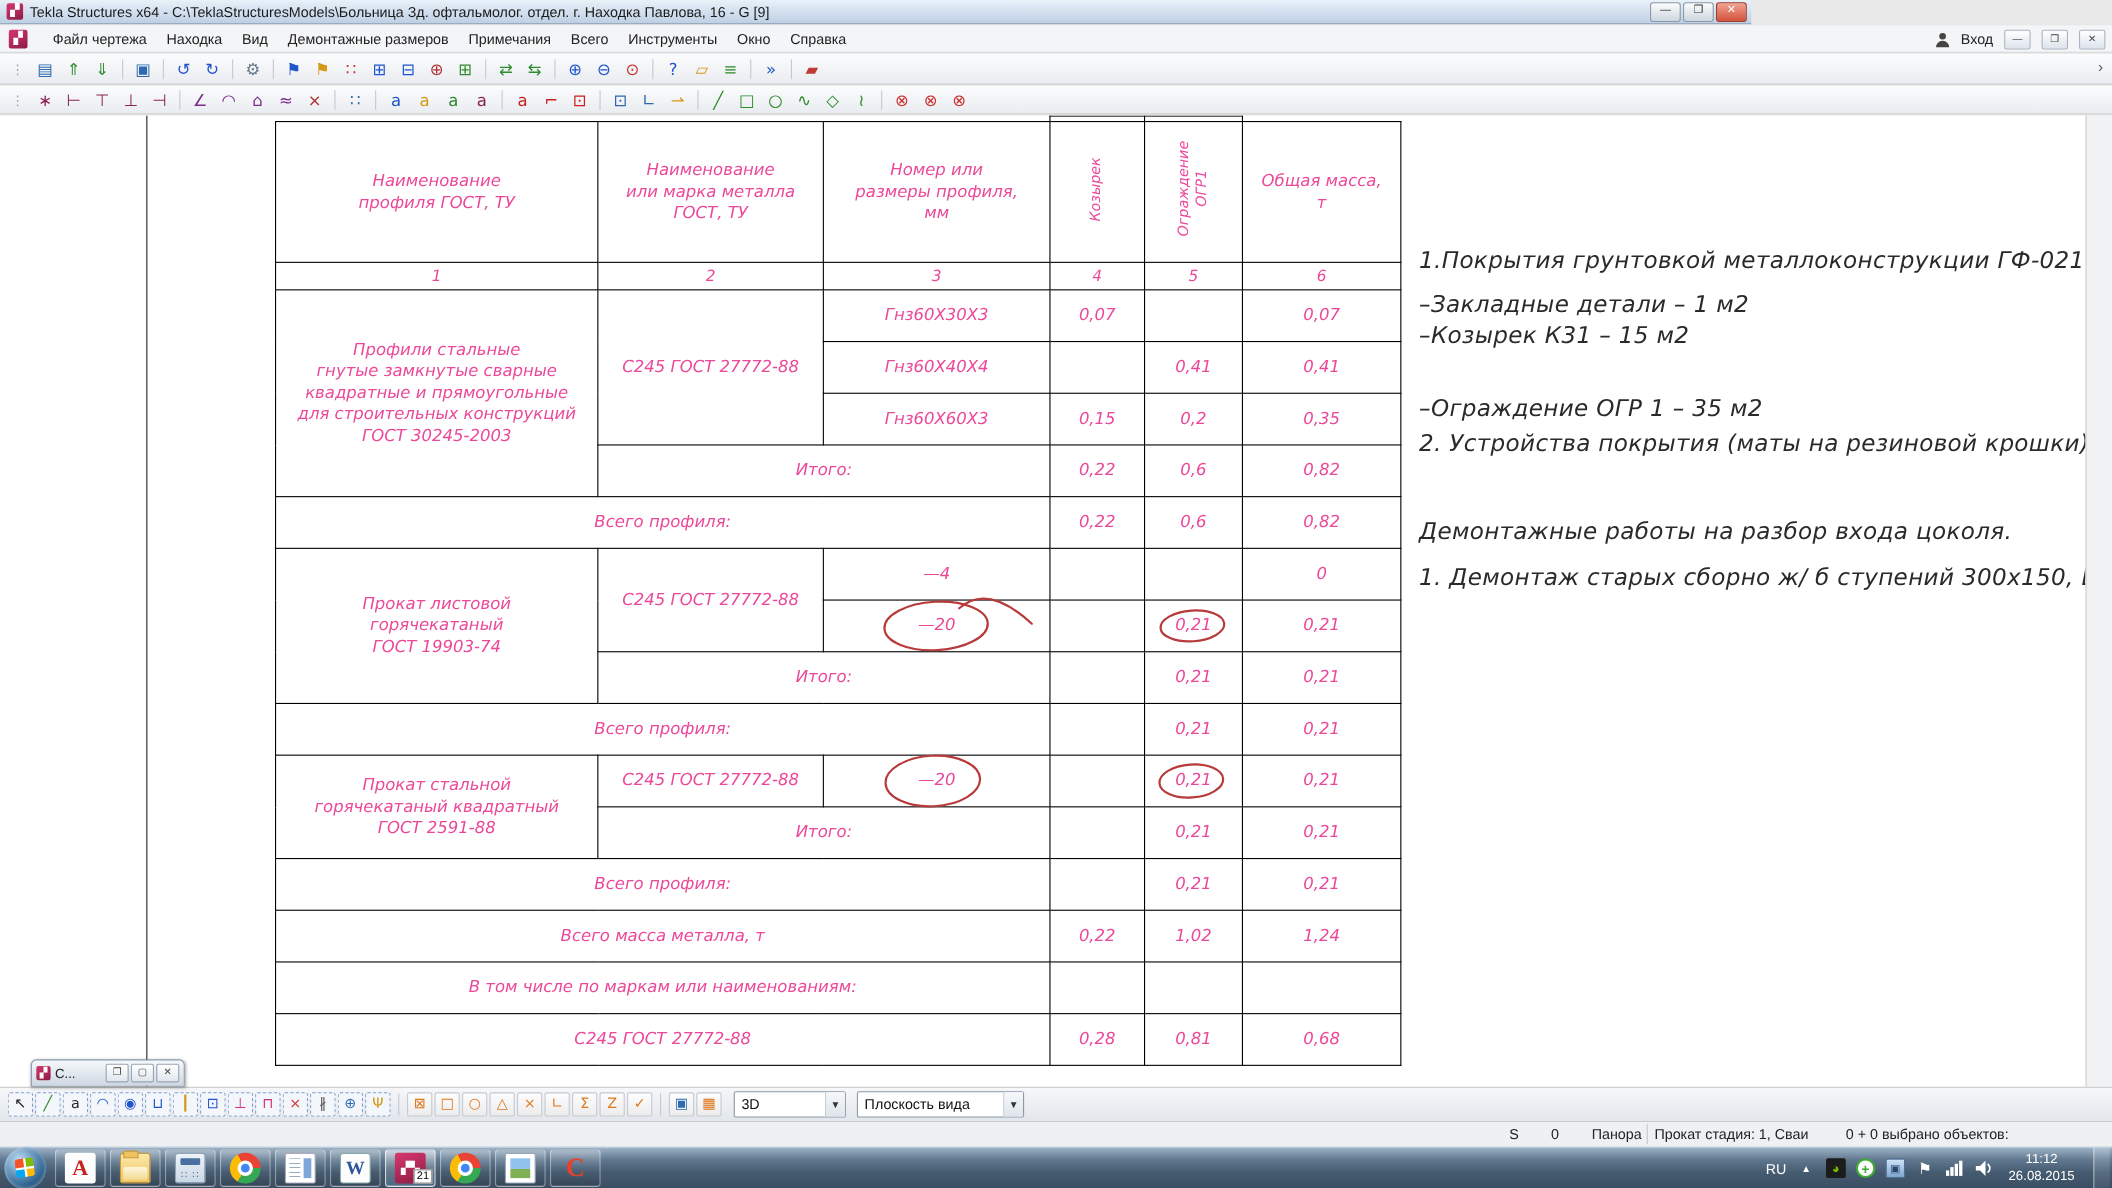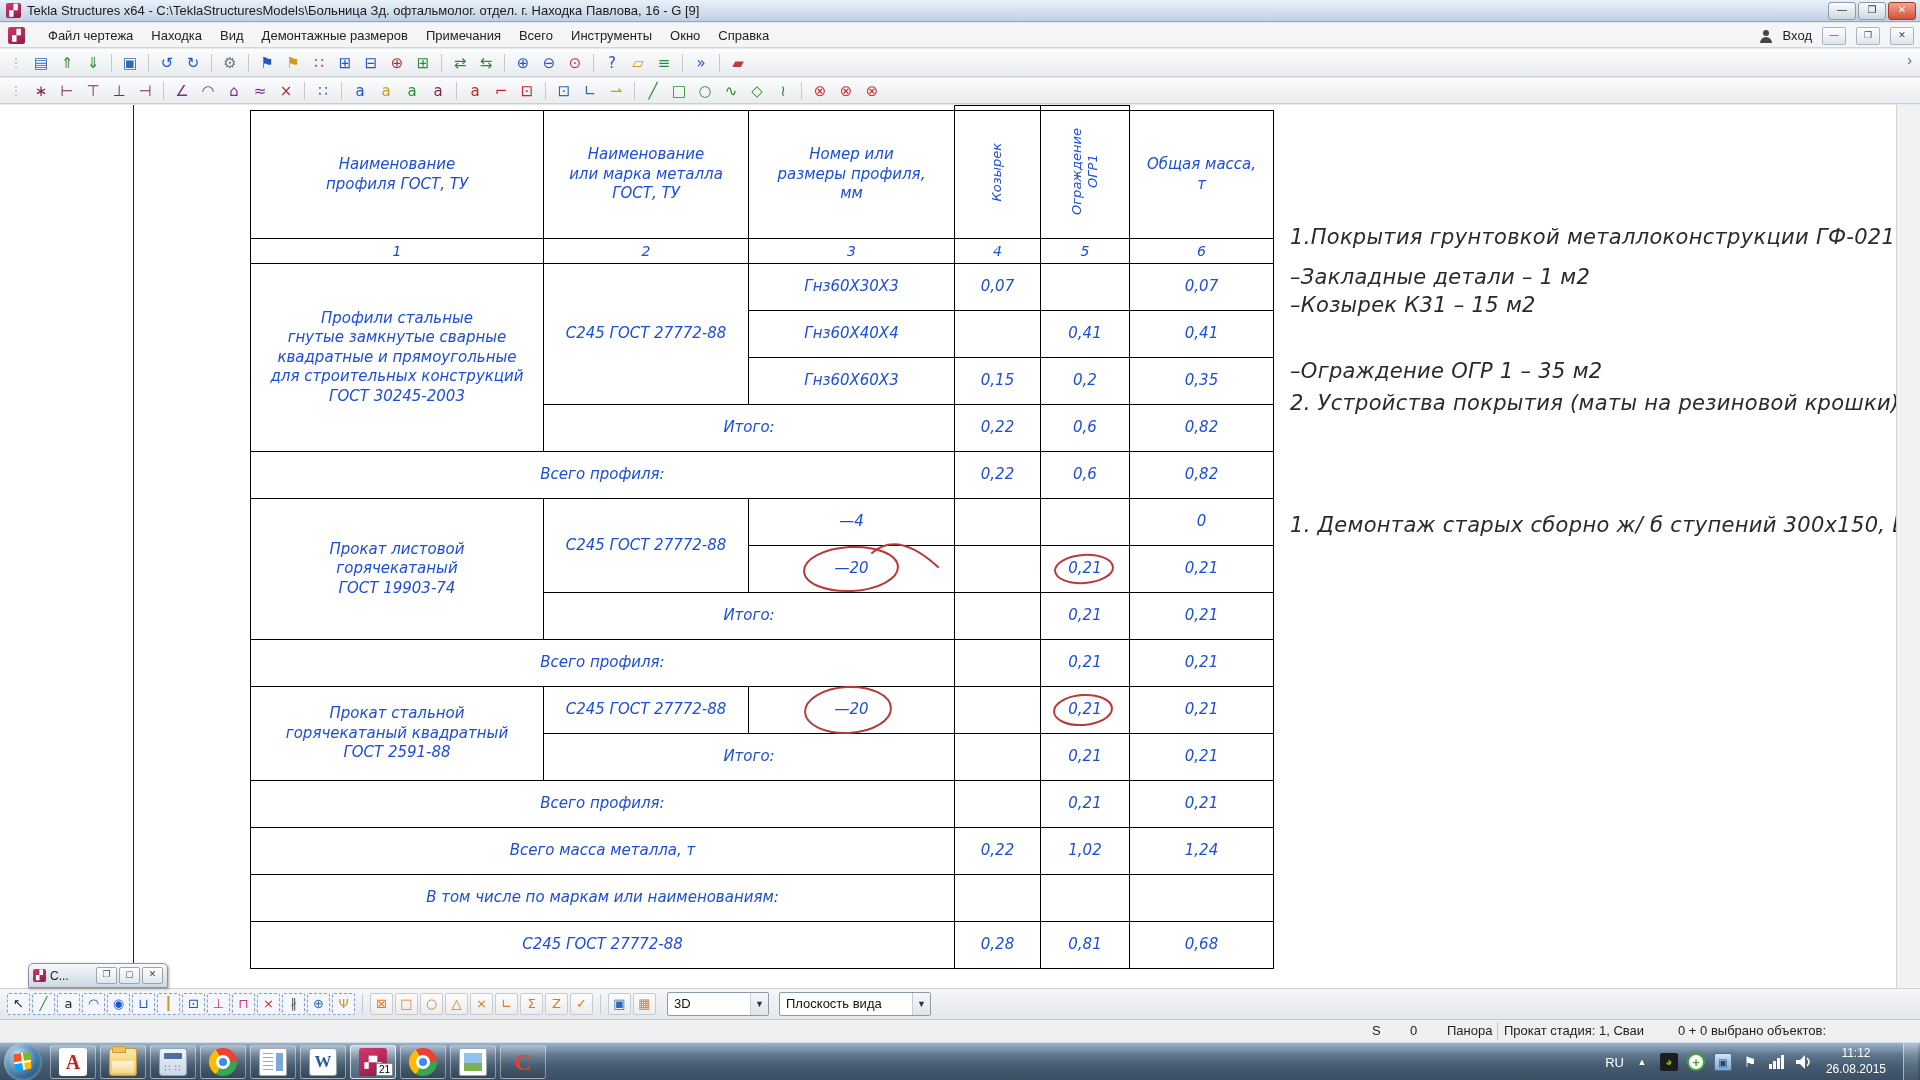--- a/index.html
+++ b/index.html
@@ -1,19 +1,19 @@
 <!DOCTYPE html>
 <html><head>
 <meta charset="utf-8">
 <style>
   html,body{margin:0;padding:0;}
   body{width:1920px;height:1080px;overflow:hidden;position:relative;
        font-family:"Liberation Sans",sans-serif;background:#e8e8e8;-webkit-font-smoothing:antialiased;}
   
-  .titlebar{position:absolute;left:0;top:0;width:1920px;height:22px;
+  .titlebar{position:absolute;left:0;top:0;width:1592px;height:22px;
     background:linear-gradient(#e9f1f9,#cfdded 60%,#bfd0e4);border-bottom:1px solid #93a6bd;
     display:flex;align-items:center;padding:0 6px;box-sizing:border-box;}
   .tekla-ico{width:15px;height:15px;border-radius:2px;flex:0 0 auto;
     background:linear-gradient(150deg,#d6376f,#8c1c44);color:#fff;font-size:11px;line-height:15px;
     text-align:center;margin-right:6px;}
   .tekla-ico::before{content:"▞";}
   .titlebar .ttl{font-size:13px;color:#1b1b1b;white-space:nowrap;}
   .win-btns{position:absolute;right:4px;top:2px;display:flex;gap:2px;}
   .wbtn{width:26px;height:16px;border:1px solid #8d9aa9;border-radius:3px;
     background:linear-gradient(#fdfdfd,#cdd6e0);font-size:10px;line-height:14px;text-align:center;color:#333;}
@@ -40,21 +40,21 @@
   .tb-btn{width:22px;height:20px;margin:0 1px;text-align:center;font-size:15px;line-height:20px;
     font-family:"DejaVu Sans",sans-serif;border:1px solid transparent;border-radius:2px;background:transparent;}
   .tb-sep{width:1px;height:18px;background:#c3c9d0;margin:0 5px;}
   .tb-overflow{position:absolute;right:8px;top:52px;font-size:14px;color:#4a5a6c;}
   
   .canvas{position:absolute;left:0;top:105px;width:1896px;height:883px;background:#fff;overflow:hidden;}
   .sheet-line{position:absolute;left:133px;top:0;width:1px;height:883px;background:#222;}
   .vstub{position:absolute;background:#000;}
   
   table.spec{position:absolute;left:250px;top:5px;border-collapse:collapse;table-layout:fixed;
-    font-family:"DejaVu Sans",sans-serif;font-style:italic;color:#1d4ed8;}
+    font-family:"DejaVu Sans",sans-serif;font-style:italic;color:#ec4899;}
   table.spec td{border:1px solid #000;text-align:center;vertical-align:middle;padding:0 3px;
     font-size:15px;white-space:pre-line;line-height:1.3;overflow:hidden;}
   tr.hdr{height:128px;} tr.nums{height:25px;} tr.nums td{font-size:14px;} tr.r{height:47px;}
   td.vcell span{display:inline-block;writing-mode:vertical-rl;transform:rotate(180deg);
     white-space:pre-line;font-size:13px;line-height:1.25;}
   
   svg.redpen{position:absolute;left:0;top:0;pointer-events:none;}
   
   .note{position:absolute;white-space:nowrap;font-family:"DejaVu Sans",sans-serif;font-style:italic;
     font-size:21px;color:#2a2a2a;letter-spacing:.3px;}
@@ -425,20 +425,21 @@
       <ellipse cx="848" cy="605" rx="43" ry="23" transform="rotate(-3 848 605)"></ellipse>
       <ellipse cx="1083" cy="605" rx="29" ry="15" transform="rotate(-4 1083 605)"></ellipse>
     </g>
   </svg>
 
   <div class="note" style="left:1290px;top:120px;">1.Покрытия грунтовкой металлоконструкции  ГФ-021(ГОСТ 25129)(2 сл</div>
   <div class="note" style="left:1290px;top:160px;">–Закладные детали  – 1 м2</div>
   <div class="note" style="left:1290px;top:188px;">–Козырек К31 –  15 м2</div>
   <div class="note" style="left:1290px;top:216px;margin-top:38px;">–Ограждение ОГР 1 –  35 м2</div>
   <div class="note" style="left:1290px;top:286px;">2. Устройства покрытия (маты на резиновой крошки) на пандусе ПД-1</div>
+  <div class="note" style="left:1290px;top:366px;">Демонтажные работы на разбор входа цоколя.</div>
   <div class="note" style="left:1290px;top:408px;">1. Демонтаж старых сборно ж/ б ступений 300х150, L=3000 – 4 шт.</div>
 </div>
 
 <div class="v-scroll"></div>
 
 <div class="mini-win">
   <span class="tekla-ico"></span>
   <span class="mini-title">C...</span>
   <span class="mini-btn rest"></span>
   <span class="mini-btn max"></span>

